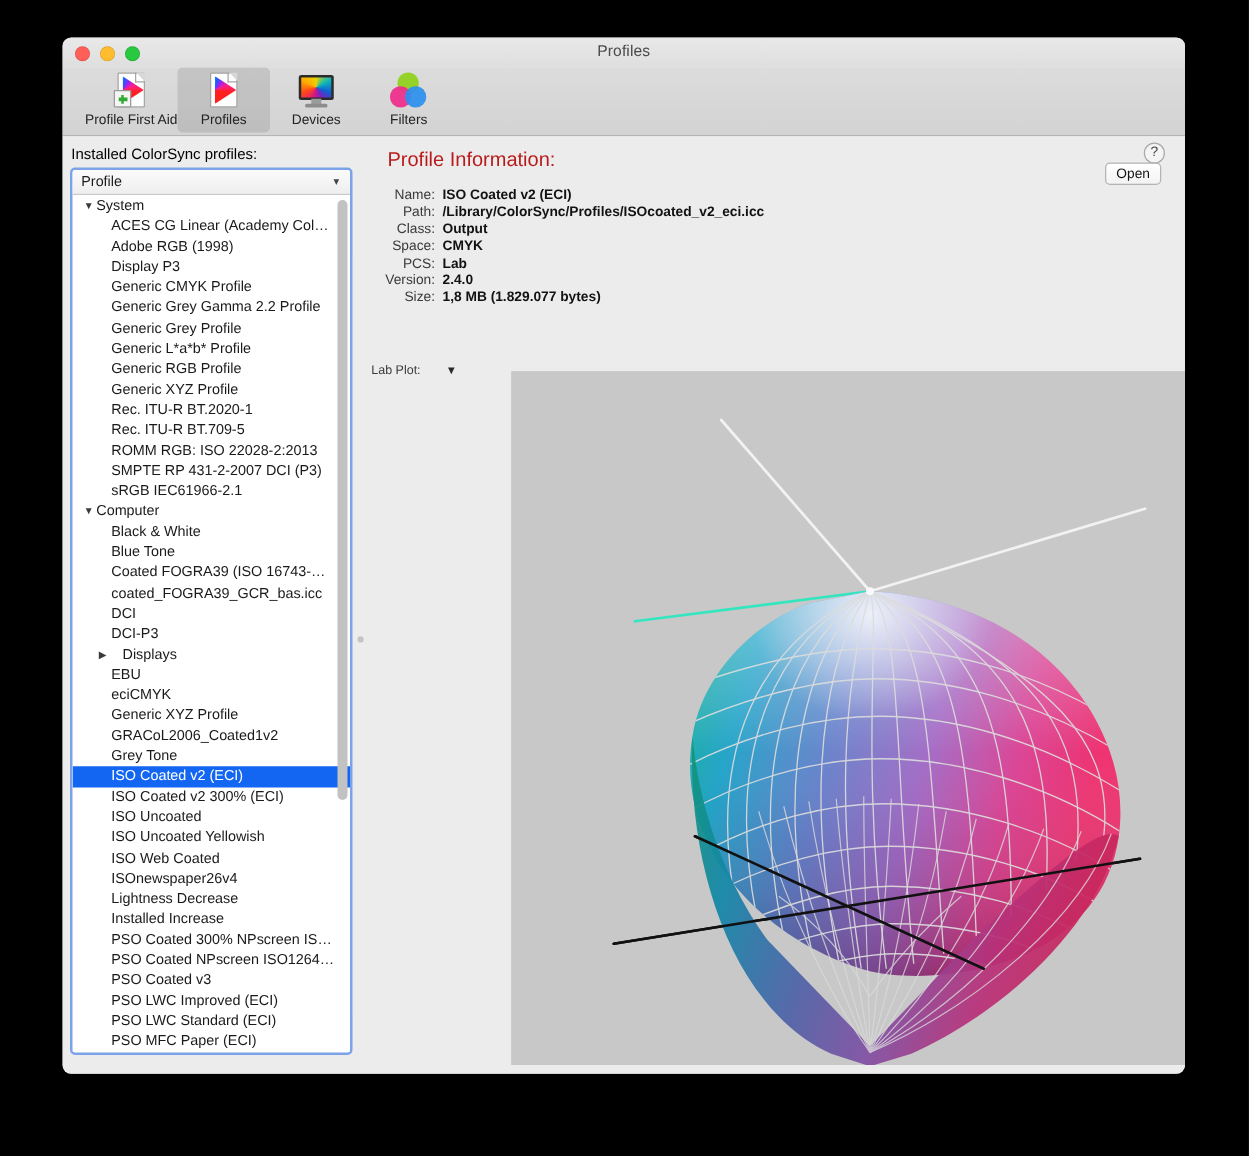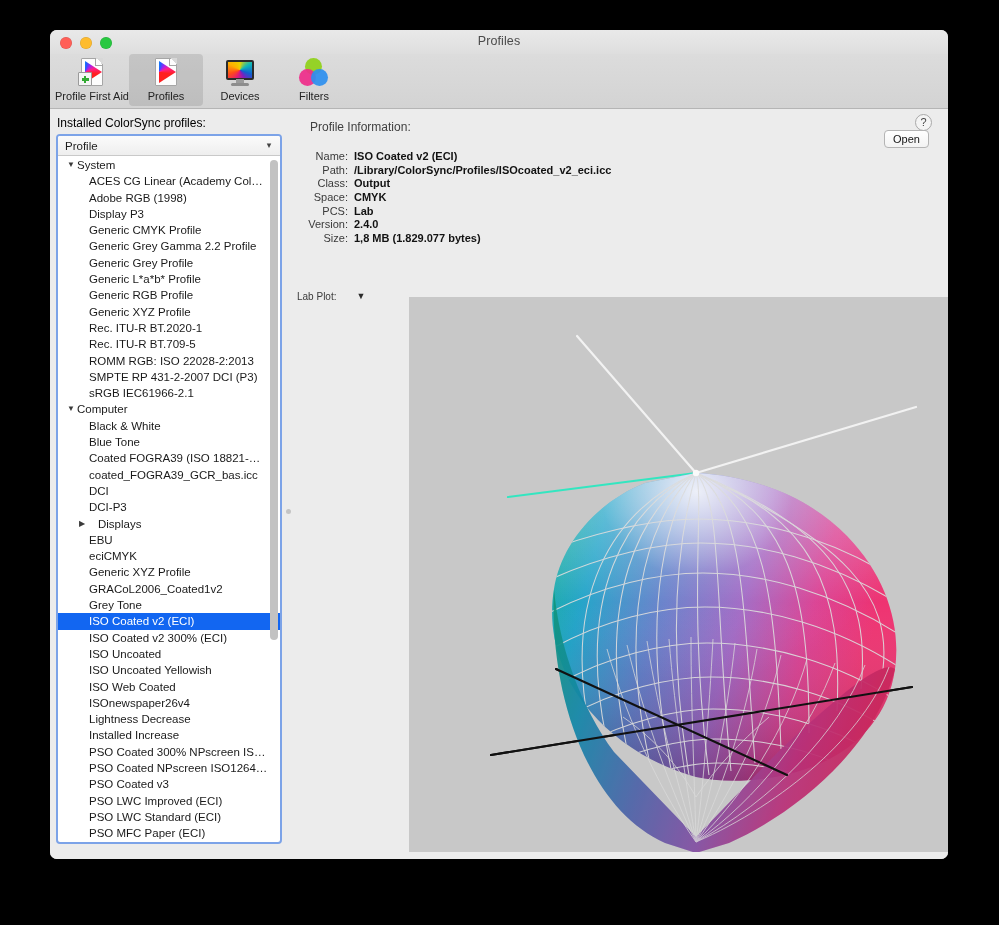--- a/index.html
+++ b/index.html
@@ -61,21 +61,21 @@
   
   #toolbar {
     position: absolute;
     left: 0; top: 24px;
     width: 100%;
     height: 55px;
     background: linear-gradient(to bottom, #dcdcdc 0%, #d3d3d3 100%);
     border-bottom: 1px solid #b5b5b5;
     display: flex;
     align-items: flex-start;
-    padding-left: 5px;
+    padding-left: 18px;
     box-sizing: border-box;
   }
   .tbitem {
     width: 74px;
     height: 52px;
     display: flex;
     flex-direction: column;
     align-items: center;
     justify-content: flex-start;
     padding-top: 3px;
@@ -333,22 +333,22 @@
     border: 1px solid #a9a9a9;
     box-sizing: border-box;
     font-size: 11px;
     color: #454545;
     text-align: center;
     line-height: 15px;
   }
   #profile-info-title {
     position: absolute;
     left: 13px; top: 11px;
-    font-size: 12px;
-    color: #404040;
+    font-size: 16px;
+    color: #b91c1c;
   }
 
   #info-table {
     position: absolute;
     left: 0; top: 41px;
     width: 100%;
   }
   .info-row {
     display: flex;
     height: 13.7px;
@@ -495,21 +495,21 @@
               <div class="row child"><span>Generic RGB Profile</span></div>
               <div class="row child"><span>Generic XYZ Profile</span></div>
               <div class="row child"><span>Rec. ITU-R BT.2020-1</span></div>
               <div class="row child"><span>Rec. ITU-R BT.709-5</span></div>
               <div class="row child"><span>ROMM RGB: ISO 22028-2:2013</span></div>
               <div class="row child"><span>SMPTE RP 431-2-2007 DCI (P3)</span></div>
               <div class="row child"><span>sRGB IEC61966-2.1</span></div>
               <div class="row group"><span class="tri">▼</span><span class="grouptext">Computer</span></div>
               <div class="row child"><span>Black &amp; White</span></div>
               <div class="row child"><span>Blue Tone</span></div>
-              <div class="row child"><span>Coated FOGRA39 (ISO 18821-…</span></div>
+              <div class="row child"><span>Coated FOGRA39 (ISO 16743-…</span></div>
               <div class="row child"><span>coated_FOGRA39_GCR_bas.icc</span></div>
               <div class="row child"><span>DCI</span></div>
               <div class="row child"><span>DCI-P3</span></div>
               <div class="row child2"><span class="tri right">▶</span><span style="margin-left: 16px;">Displays</span></div>
               <div class="row child"><span>EBU</span></div>
               <div class="row child"><span>eciCMYK</span></div>
               <div class="row child"><span>Generic XYZ Profile</span></div>
               <div class="row child"><span>GRACoL2006_Coated1v2</span></div>
               <div class="row child"><span>Grey Tone</span></div>
               <div class="row child selected"><span>ISO Coated v2 (ECI)</span></div>

